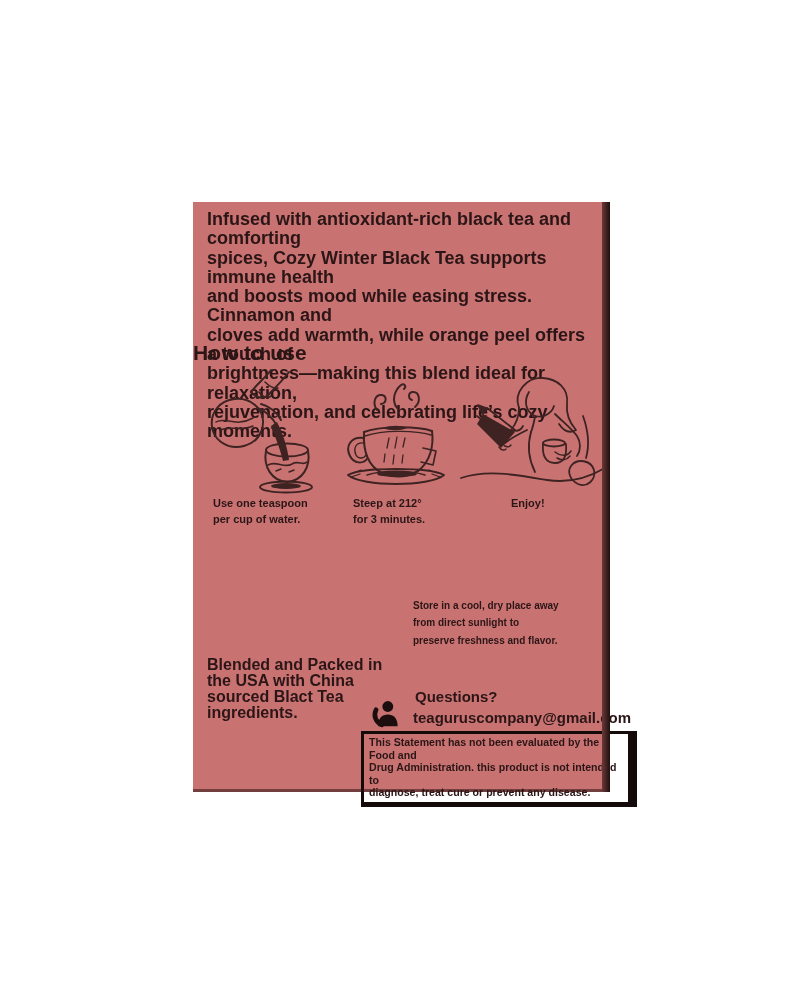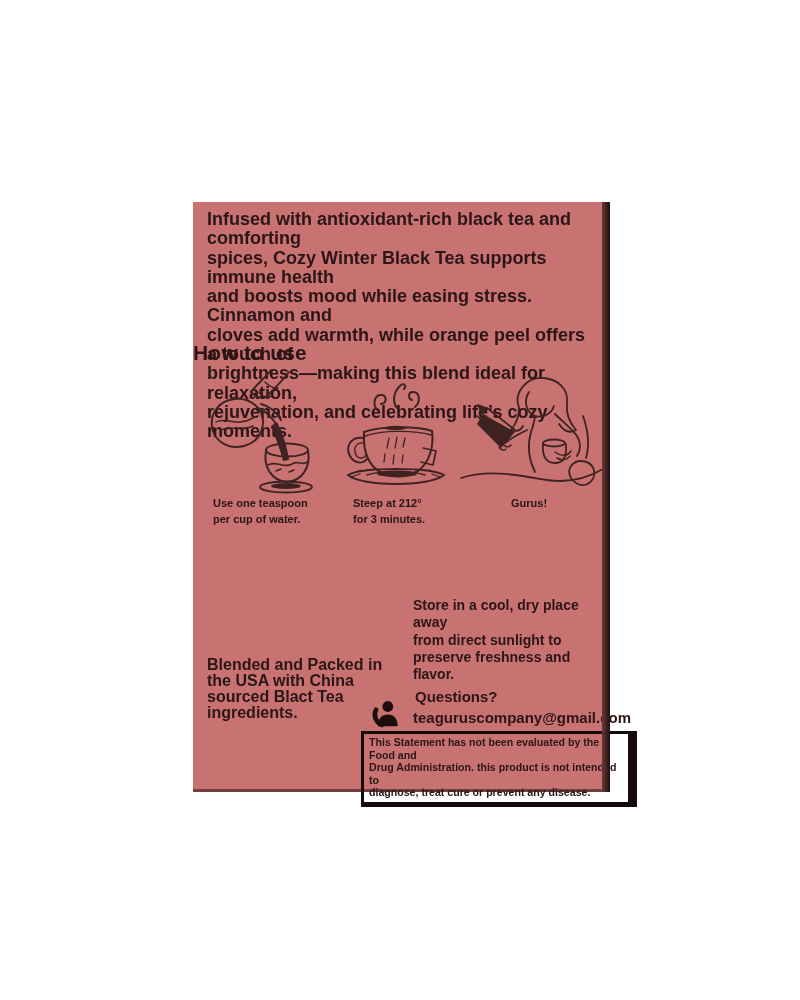--- a/index.html
+++ b/index.html
@@ -32,21 +32,21 @@
   .cap { position:absolute; font-size:11px; line-height:16px; }
   .cap-1 { left:20px;  top:293px; }
   .cap-2 { left:160px; top:293px; }
   .cap-3 { left:318px; top:293px; }
 
   .ingredients  { position:absolute; left:14px;  top:337px; font-size:14px;   line-height:16.2px; }
   .blended      { position:absolute; left:14px;  top:455px; font-size:16px;   line-height:16px; }
   .manufacturer { position:absolute; left:14px;  top:529px; font-size:13.5px; line-height:15px; }
 
   .caffeine { position:absolute; left:220px; top:345px; font-size:14px; line-height:17px; }
-  .storage  { position:absolute; left:220px; top:395px; font-size:14px; line-height:17.3px; }
+  .storage  { position:absolute; left:220px; top:395px; font-size:10px; line-height:17.3px; }
 
   .q-heading { position:absolute; left:222px; top:486px; font-size:15px; }
   .q-icon    { position:absolute; left:177px; top:495px; width:30px; height:34px; }
   .q-icon svg{ display:block; width:100%; height:100%; }
   .q-email   { position:absolute; left:220px; top:507px; font-size:15px; }
 
   .disclaimer-box {
     position:absolute; left:168px; top:529px; width:276px;
     border:3px solid #150a0a; border-right-width:9px; border-bottom-width:5px;
     padding:2px 4px 3px 5px;
@@ -131,21 +131,21 @@
         <path d="M2,106 C28,97 58,103 88,108 C114,112 132,104 144,97"></path>
         <path d="M112,94 C118,86 132,88 135,98 C137,108 128,116 119,112 C111,108 108,100 112,94 Z"></path>
         <path d="M124,44 C129,58 131,72 127,86"></path>
       </svg>
     </div>
 
     <p class="cap cap-1 pre">Use one teaspoon
 per cup of water.</p>
     <p class="cap cap-2 pre">Steep at 212°
 for 3 minutes.</p>
-    <p class="cap cap-3 pre">Gurus!</p>
+    <p class="cap cap-3 pre">Enjoy!</p>
 
     <p class="blended pre">Blended and Packed in
 the USA with China
 sourced Blact Tea
 ingredients.</p>
 
     <p class="storage pre">Store in a cool, dry place away
 from direct sunlight to
 preserve freshness and flavor.</p>
 

